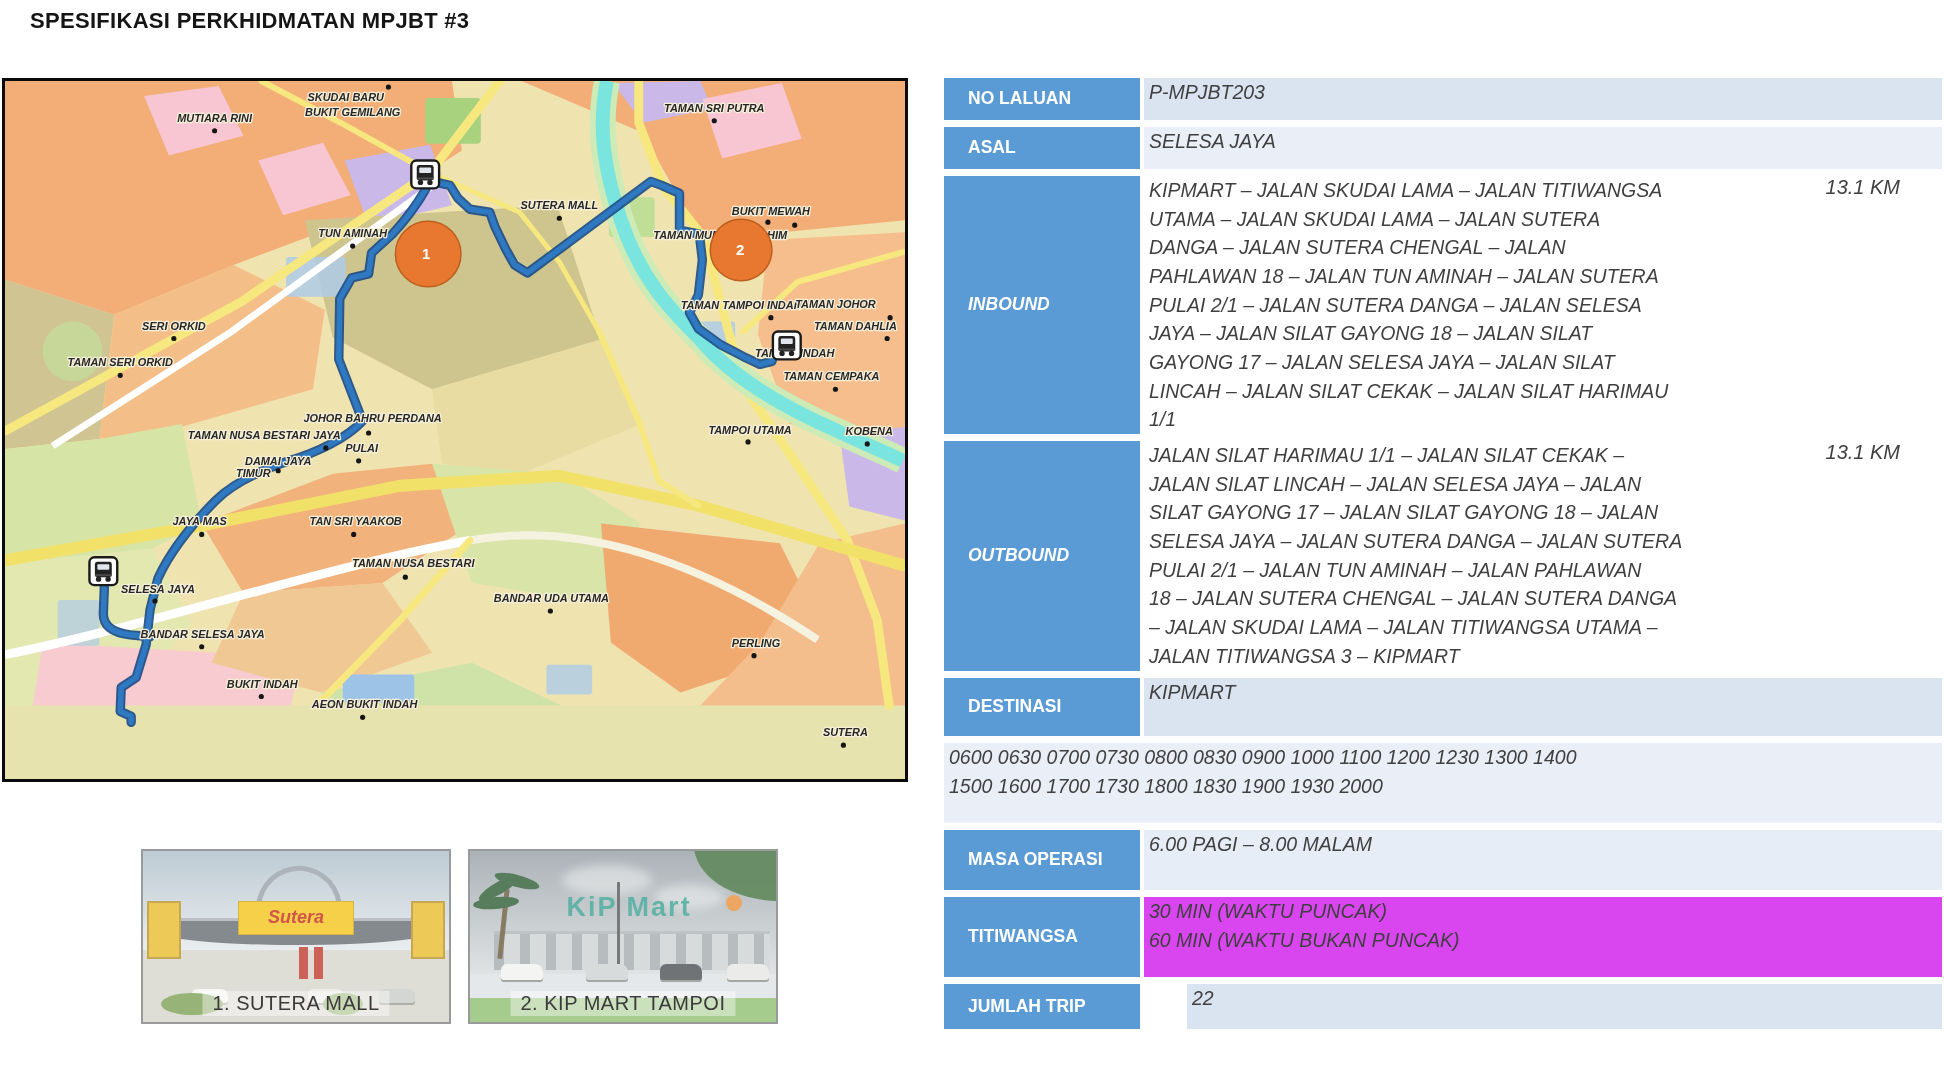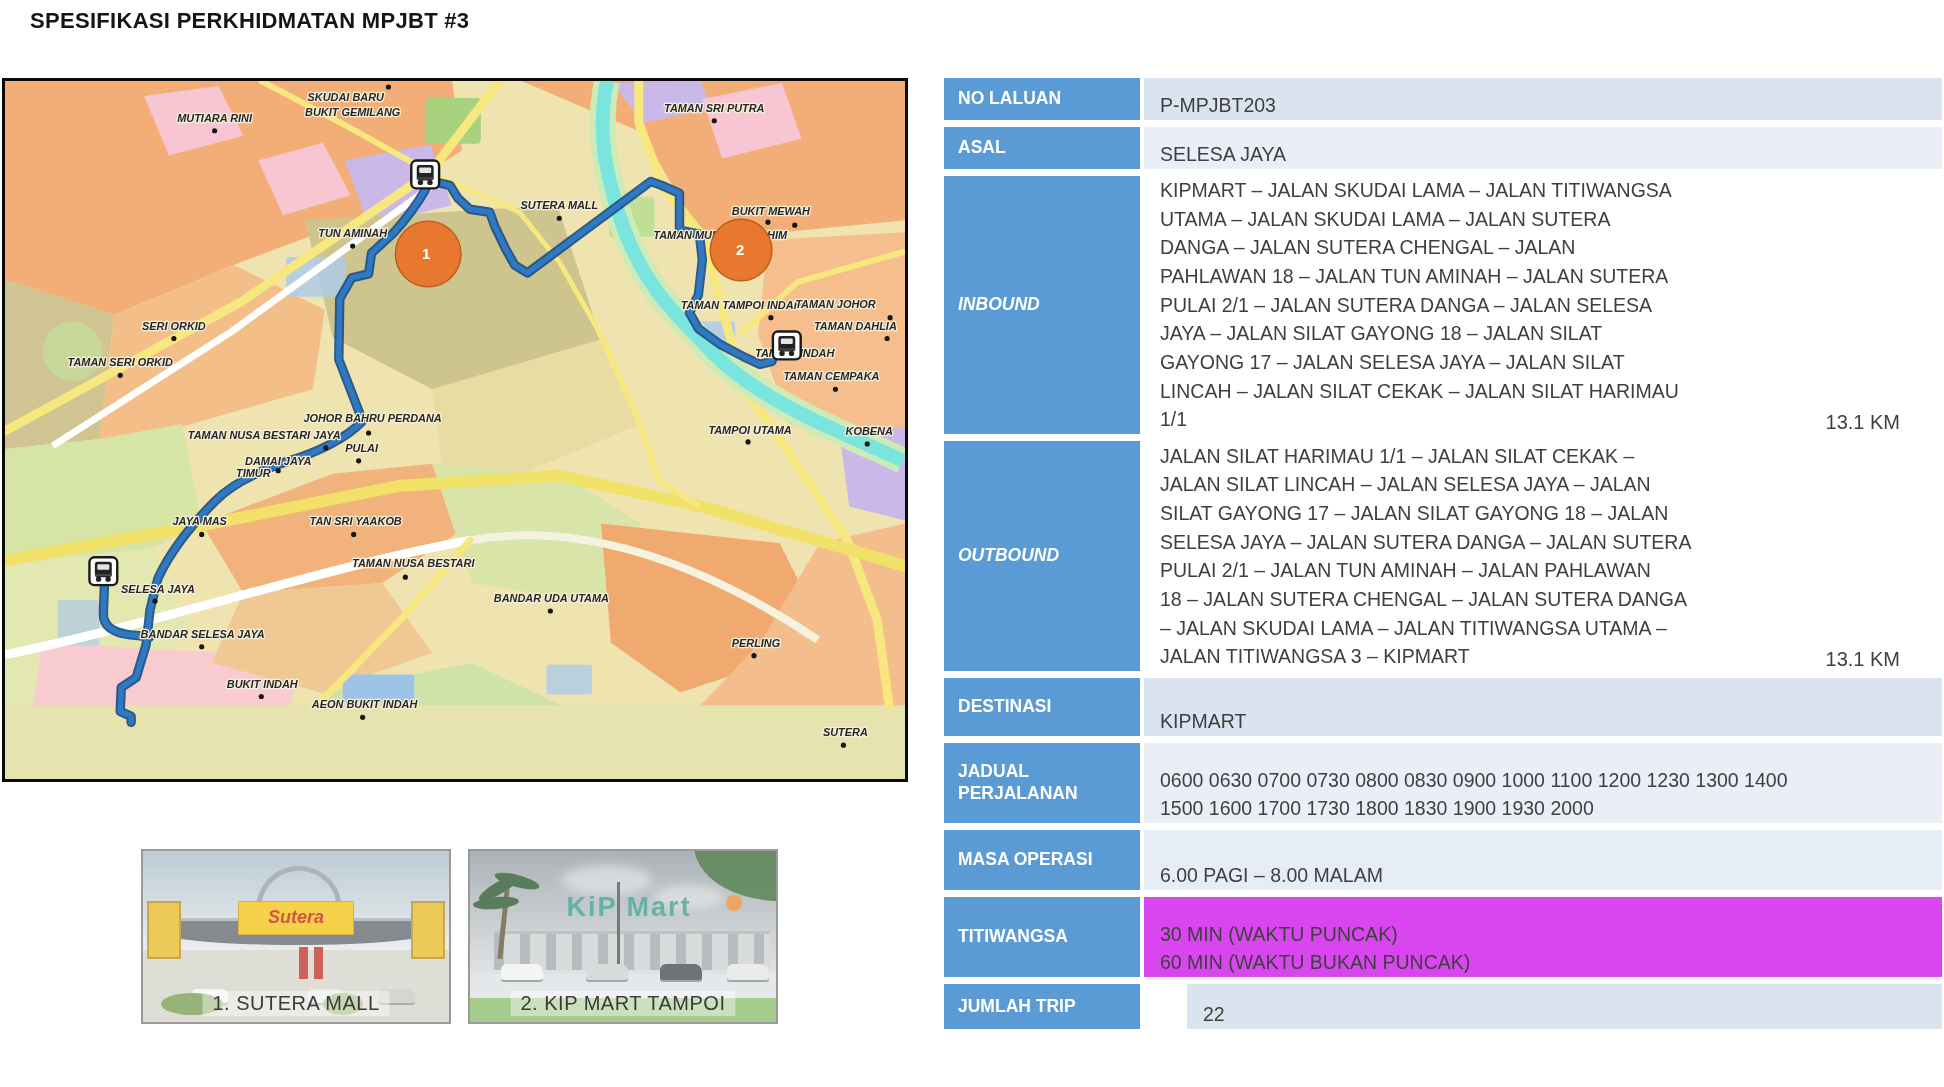--- a/index.html
+++ b/index.html
@@ -63,24 +63,24 @@
   .p2-grass{position:absolute;left:0;right:0;bottom:0;height:14%;background:#8fbe71;}
 
   
   .spec-table{position:absolute;left:944px;top:78px;width:998px;}
   .thead{display:flex;gap:4px;margin-bottom:10px;}
   .th{background:#5b9bd5;color:#fff;font-weight:bold;font-size:19px;display:flex;align-items:center;
       justify-content:center;height:44px;letter-spacing:.4px;}
   .th.item{width:196px;} .th.ket{flex:1;}
   .trow{display:flex;gap:4px;margin-bottom:7px;}
   .tlabel{width:196px;background:#5b9bd5;color:#fff;font-weight:bold;font-size:17.5px;display:flex;
-      align-items:center;padding-left:14px;box-sizing:border-box;line-height:1.25;flex-shrink:0;}
+      align-items:center;padding-left:24px;box-sizing:border-box;line-height:1.25;flex-shrink:0;}
   .tlabel.it{font-style:italic;}
-  .tvalue{flex:1;display:flex;align-items:flex-end;padding-left:16px;box-sizing:border-box;
-      font-size:19.5px;color:#3f3f3f;}
+  .tvalue{flex:1;display:flex;align-items:flex-start;padding-left:5px;box-sizing:border-box;
+      font-size:19.5px;color:#3f3f3f;font-style:italic;}
   .tvalue .val{white-space:pre-wrap;line-height:1.47;}
   .km{margin-left:auto;padding-right:42px;font-size:20px;color:#3f3f3f;white-space:nowrap;}
   .band-a{background:#dae3f0;} .band-b{background:#e9eef7;} .band-w{background:#ffffff;}
   .band-c{background:#e7edf6;} .band-d{background:#d946ef;}
 </style>
 </head>
 <body>
 
 <div class="page">
 
@@ -339,21 +339,20 @@
     </div>
 
     <div class="trow" style="height:58px;">
       <div class="tlabel">DESTINASI</div>
       <div class="tvalue band-a">
           <span class="val">KIPMART</span>
         </div>
     </div>
 
     <div class="trow" style="height:80px;">
-      <div class="tlabel">JADUAL PERJALANAN</div>
       <div class="tvalue band-b">
           <span class="val">0600 0630 0700 0730 0800 0830 0900 1000 1100 1200 1230 1300 1400
 1500 1600 1700 1730 1800 1830 1900 1930 2000</span>
         </div>
     </div>
 
     <div class="trow" style="height:60px;border-radius:9px;">
       <div class="tlabel">MASA OPERASI</div>
       <div class="tvalue band-c">
           <span class="val">6.00 PAGI – 8.00 MALAM</span>

